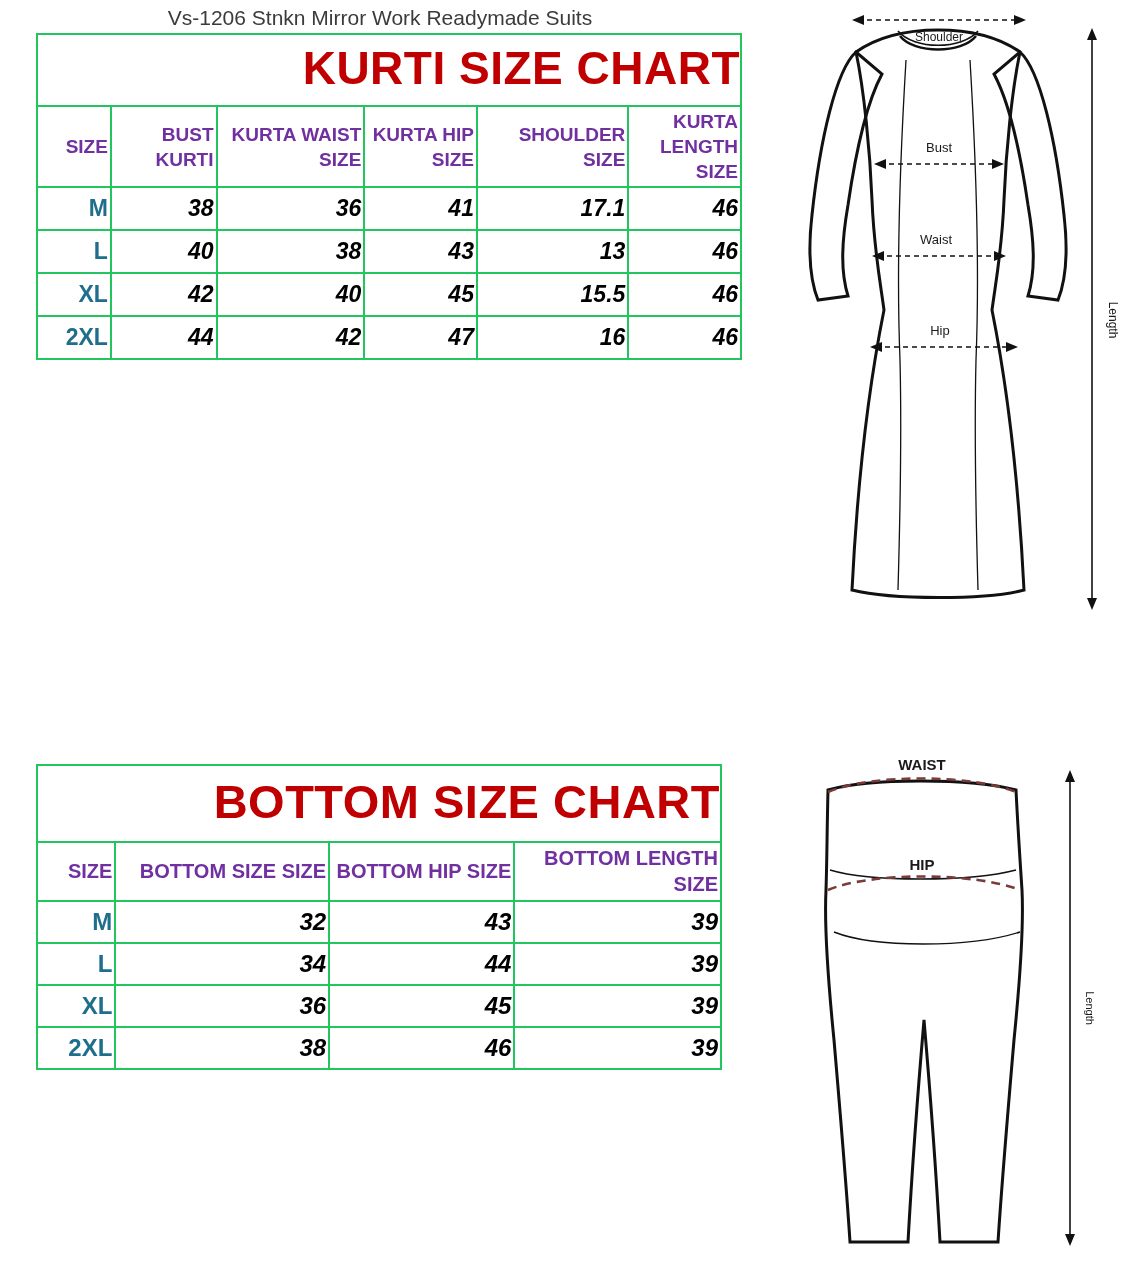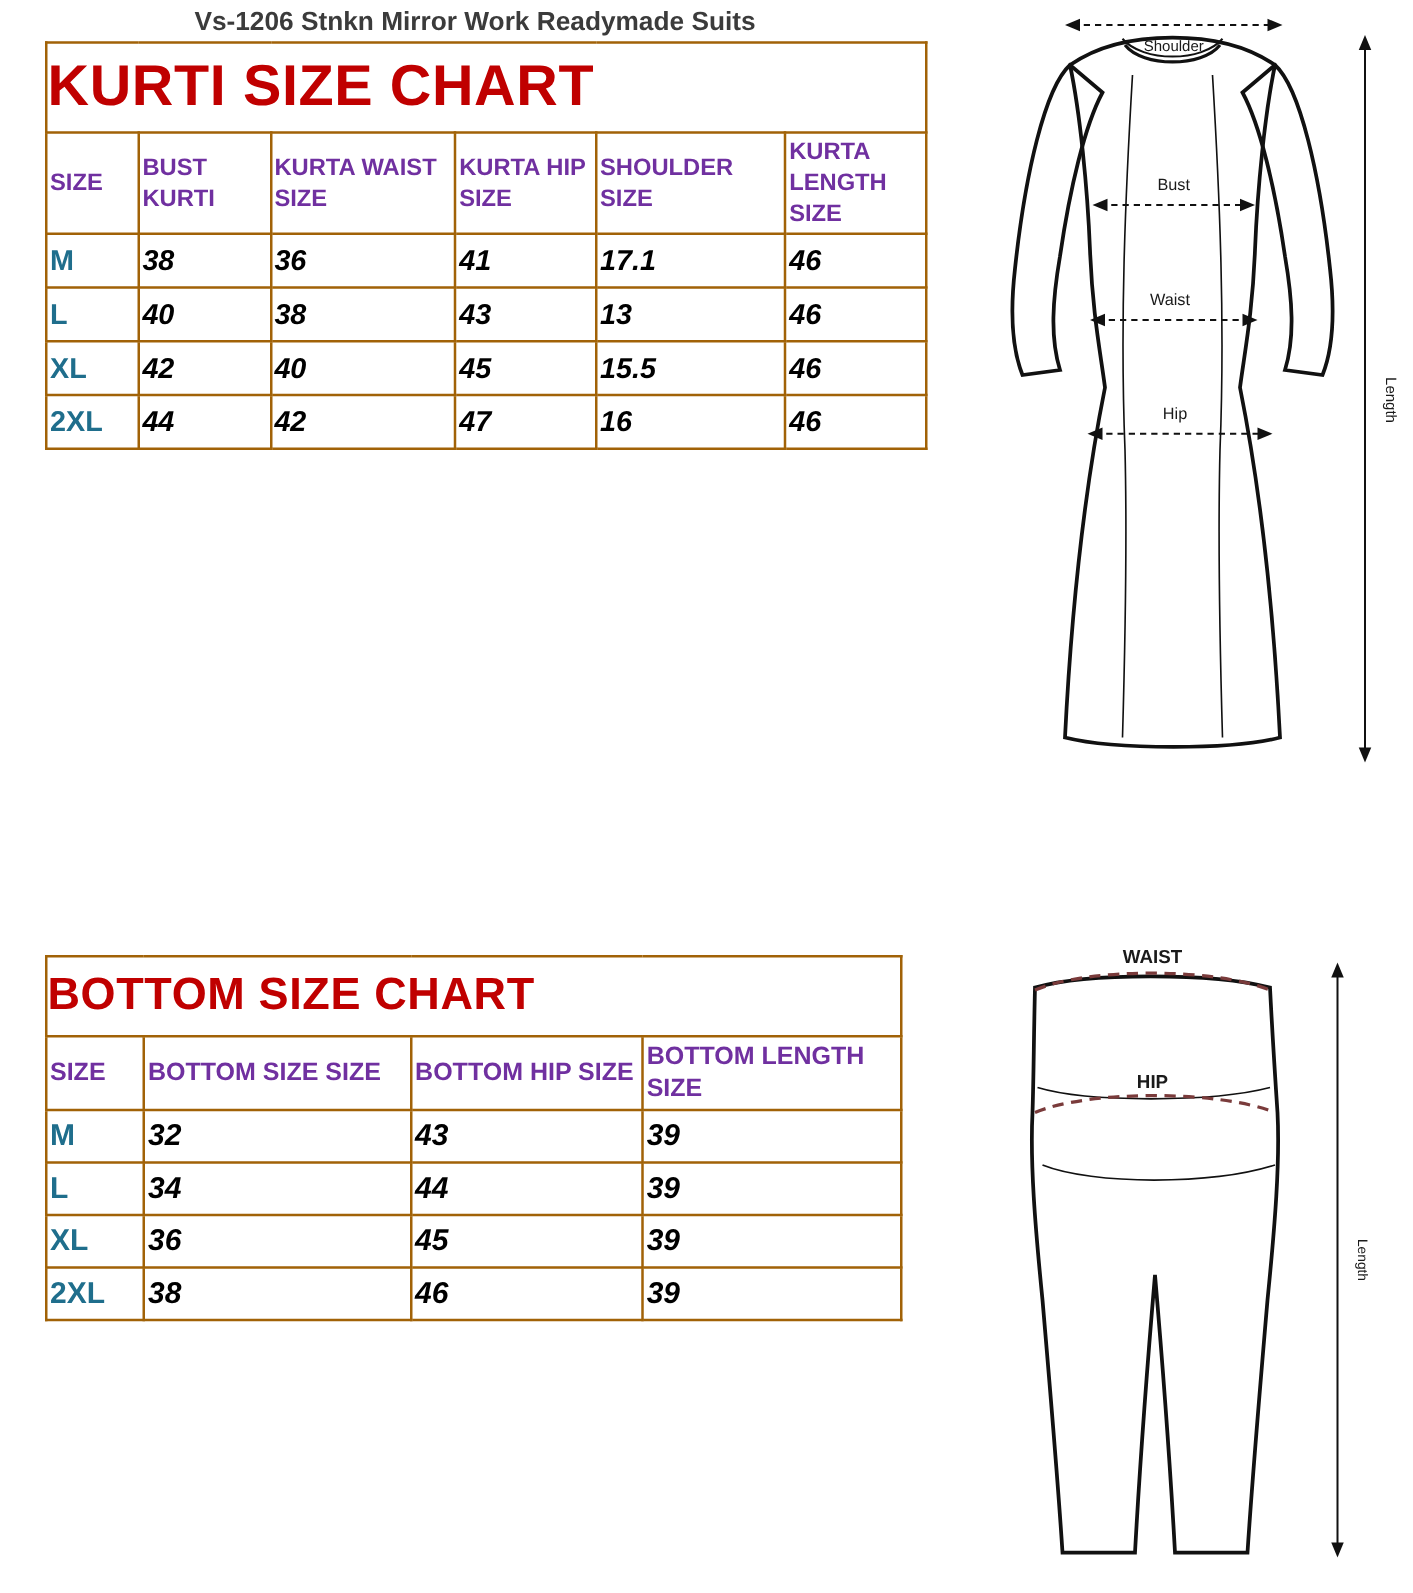--- a/index.html
+++ b/index.html
@@ -20,51 +20,50 @@
   .page-title {
     position: absolute;
     top: 6px;
     left: 0;
     width: 760px;
     text-align: center;
     font-size: 21px;
     color: #3b3b3b;
     font-family: "Liberation Sans", sans-serif;
     letter-spacing: 0px;
-    font-weight: bold;
   }
 
   
   .chart-block {
     position: absolute;
   }
   #kurti-block { top: 33px; left: 36px; width: 706px; }
   #bottom-block { top: 764px; left: 36px; width: 686px; }
 
   table.size-table {
     border-collapse: collapse;
     width: 100%;
     table-layout: fixed;
   }
   table.size-table td, table.size-table th {
-    border: 2px solid #a16207;
-    text-align: left;
+    border: 2px solid #22c55e;
+    text-align: right;
     vertical-align: middle;
     padding: 2px 2px;
   }
   .chart-heading-cell {
     border: 2px solid #111;
     text-align: center;
     color: #c00000;
     font-weight: bold;
     font-family: "Liberation Sans", sans-serif;
     letter-spacing: 0.5px;
   }
   #kurti-block .chart-heading-cell { font-size: 46px; padding: 6px 0 10px 0; }
-  #bottom-block .chart-heading-cell { font-size: 36px; padding: 8px 0 12px 0; }
+  #bottom-block .chart-heading-cell { font-size: 47px; padding: 8px 0 12px 0; }
 
   .col-head {
     color: #7030a0;
     font-weight: bold;
     font-size: 19px;
     line-height: 1.32;
     font-family: "Liberation Sans", sans-serif;
   }
   #bottom-block .col-head { font-size: 20px; }
 

